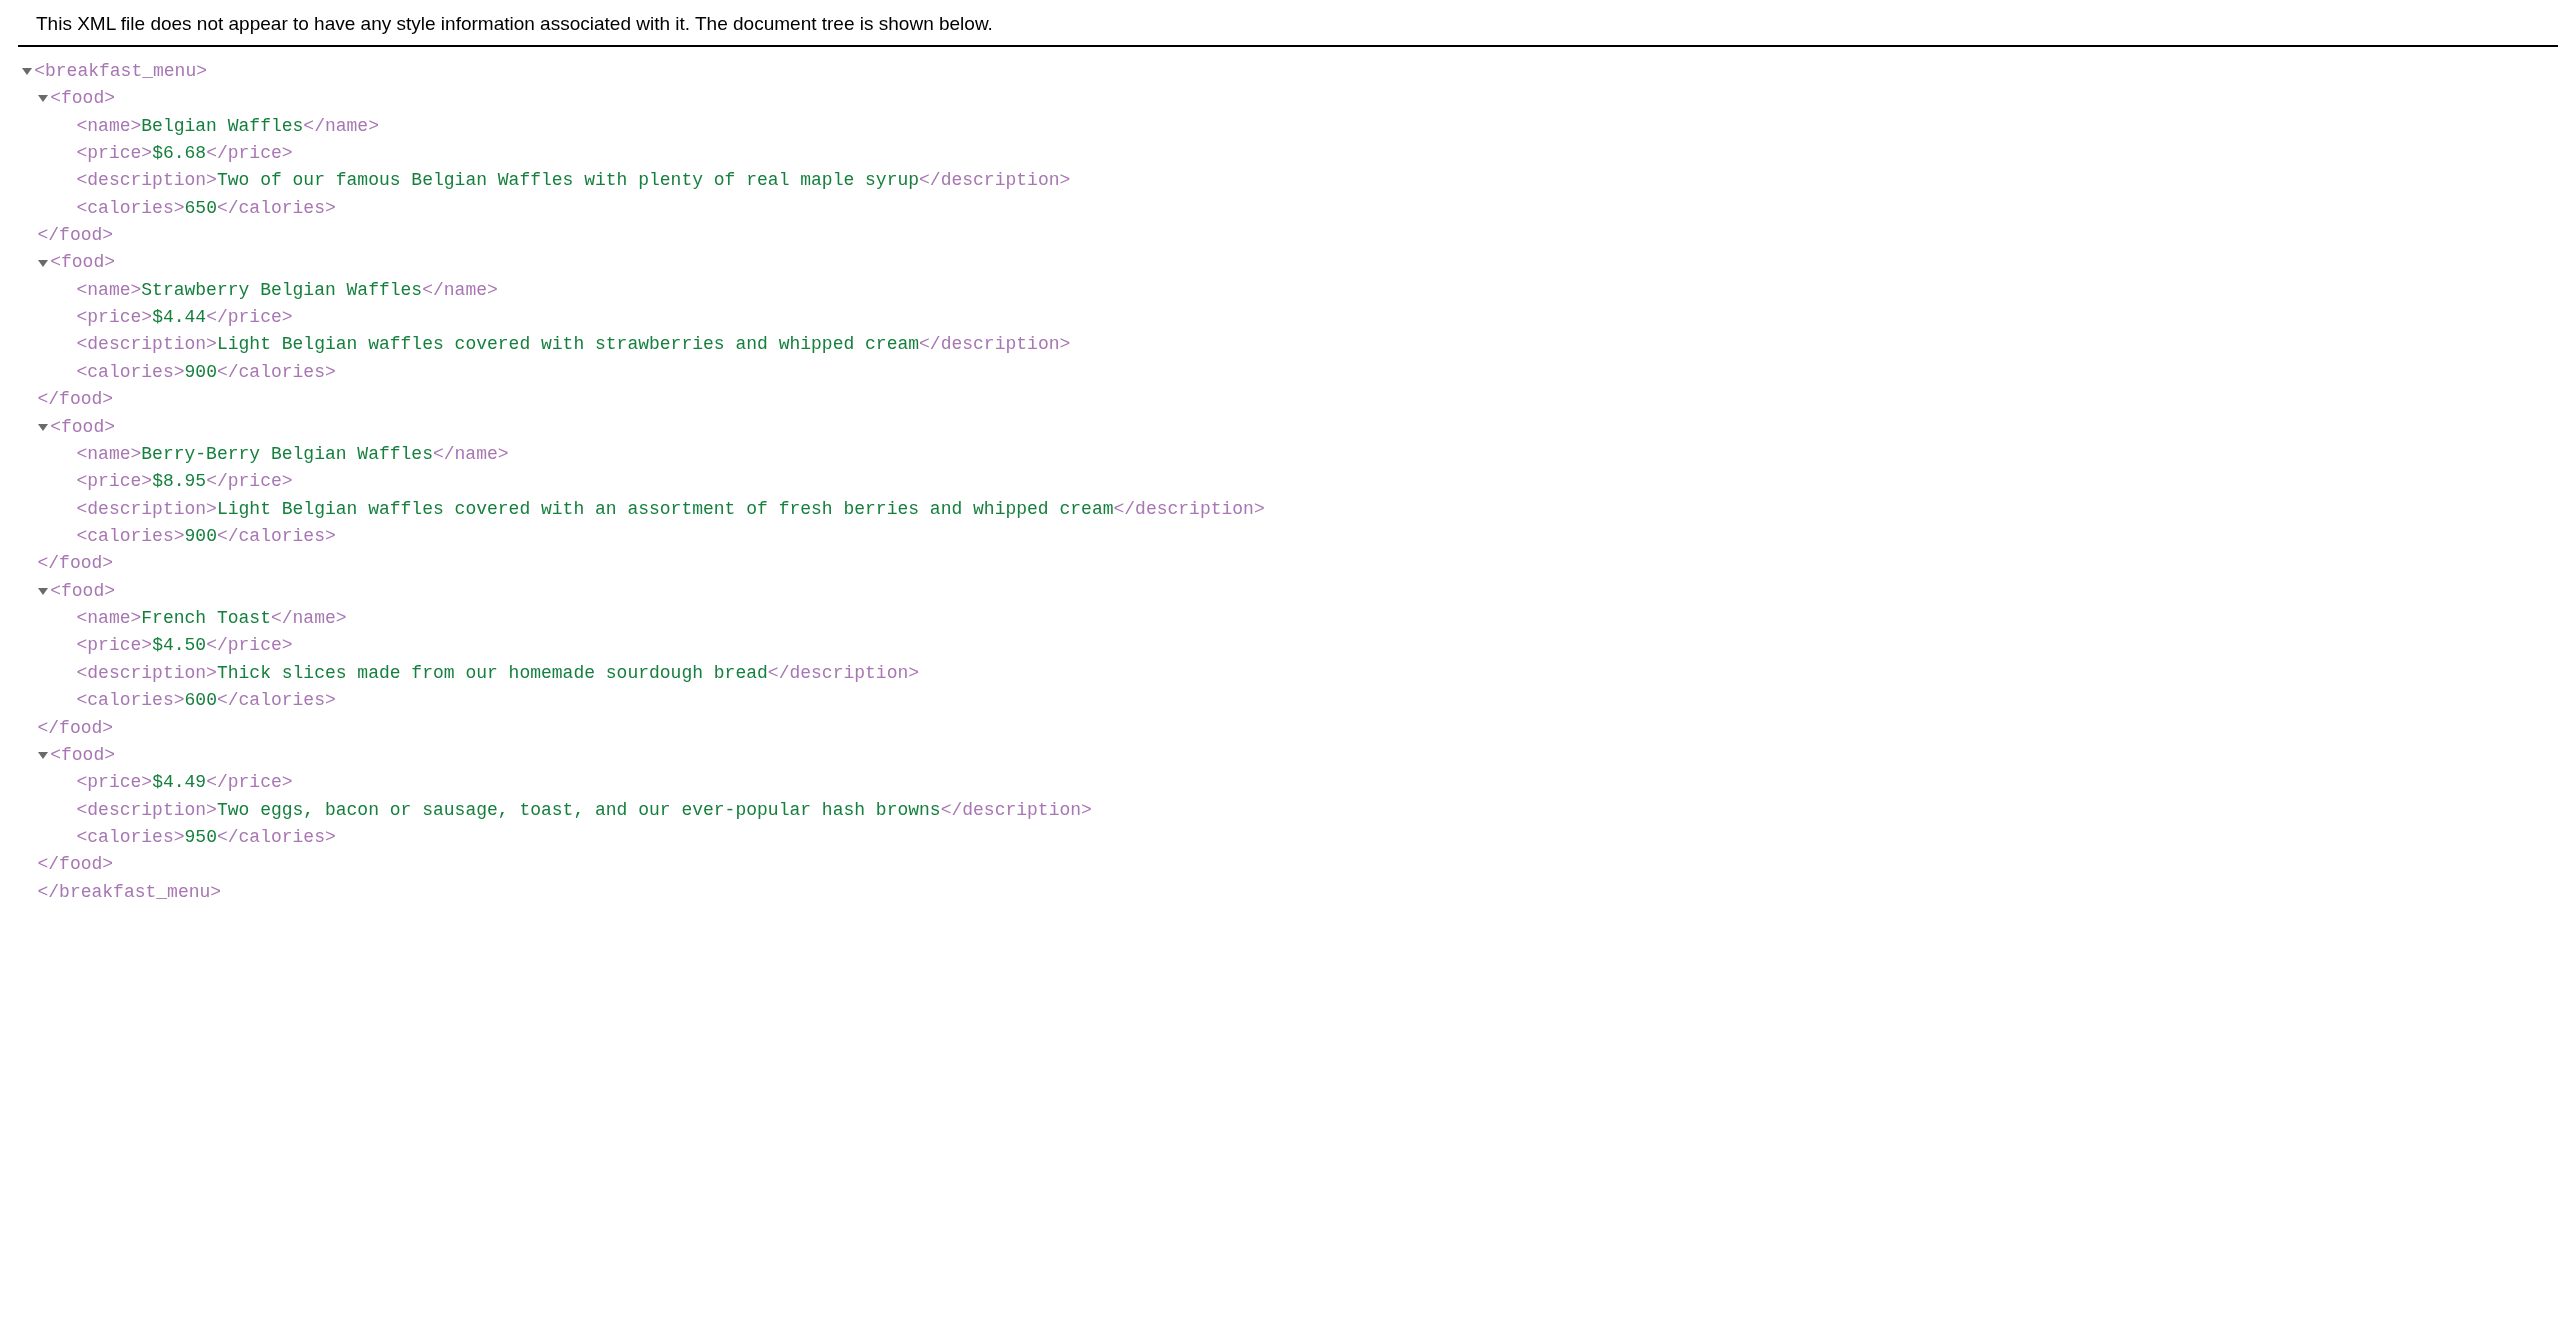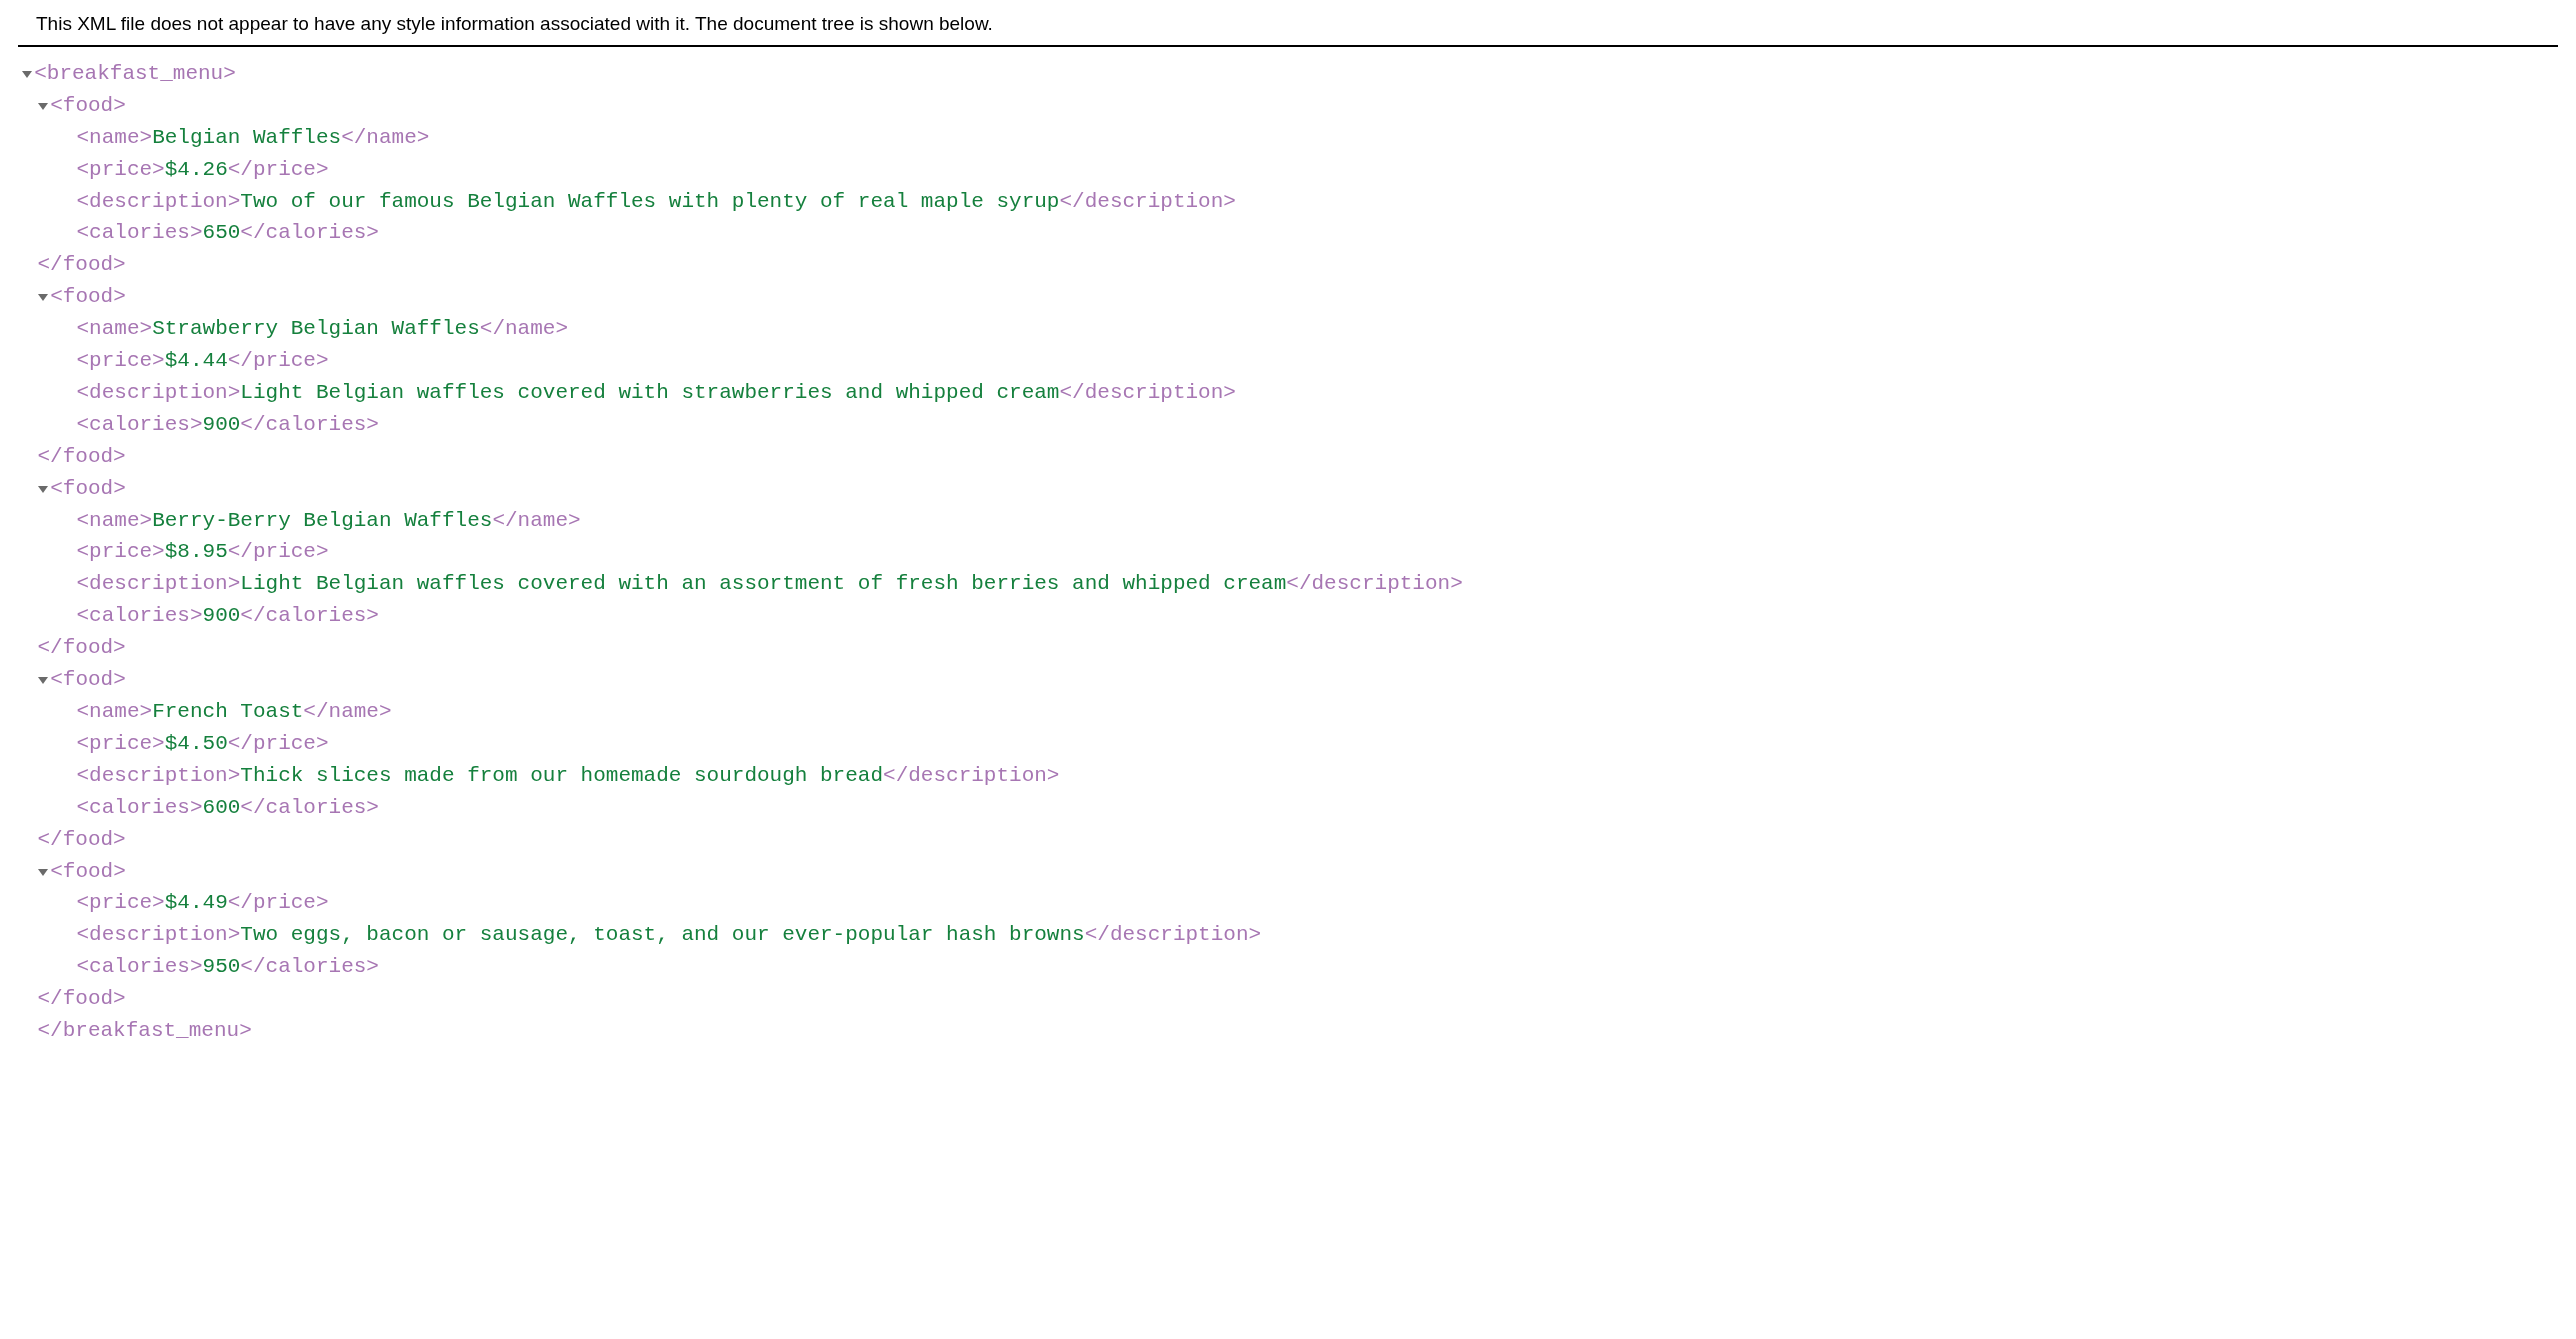--- a/index.html
+++ b/index.html
@@ -12,21 +12,21 @@
     color: #000;
   }
   .header {
     padding: 12.5px 18px 10.7px 18px;
     border-bottom: 2.7px solid #000;
     margin: 0 18px;
   }
   .tree {
     padding: 10.7px 21.5px;
     font-family: "Menlo", "Consolas", "Courier New", monospace;
-    font-size: 21px;
+    font-size: 18px;
     line-height: 1.52;
     white-space: nowrap;
   }
   .indent-1 { margin-left: 16px; }
   .indent-2 { margin-left: 39px; }
   .line { display: block; }
   .caret {
     display: inline-block;
     width: 0;
     height: 0;
@@ -46,21 +46,21 @@
 <div class="header">
   <span>This XML file does not appear to have any style information associated with it. The document tree is shown below.</span>
 </div>
 
 <div class="tree" id="tree">
     <span class="line"><span class="caret"></span><span class="tag">&lt;breakfast_menu&gt;</span></span>
     <div class="indent-1">
       <span class="line"><span class="caret"></span><span class="tag">&lt;food&gt;</span></span>
       <div class="indent-2">
         <span class="line"><span class="tag">&lt;name&gt;</span><span class="txt">Belgian Waffles</span><span class="tag">&lt;/name&gt;</span></span>
-        <span class="line"><span class="tag">&lt;price&gt;</span><span class="txt">$4.26</span><span class="tag">&lt;/price&gt;</span></span>
+        <span class="line"><span class="tag">&lt;price&gt;</span><span class="txt">$6.68</span><span class="tag">&lt;/price&gt;</span></span>
         <span class="line"><span class="tag">&lt;description&gt;</span><span class="txt">Two of our famous Belgian Waffles with plenty of real maple syrup</span><span class="tag">&lt;/description&gt;</span></span>
         <span class="line"><span class="tag">&lt;calories&gt;</span><span class="txt">650</span><span class="tag">&lt;/calories&gt;</span></span>
       </div>
       <span class="line"><span class="tag">&lt;/food&gt;</span></span>
     </div>
     <div class="indent-1">
       <span class="line"><span class="caret"></span><span class="tag">&lt;food&gt;</span></span>
       <div class="indent-2">
         <span class="line"><span class="tag">&lt;name&gt;</span><span class="txt">Strawberry Belgian Waffles</span><span class="tag">&lt;/name&gt;</span></span>
         <span class="line"><span class="tag">&lt;price&gt;</span><span class="txt">$4.44</span><span class="tag">&lt;/price&gt;</span></span>

